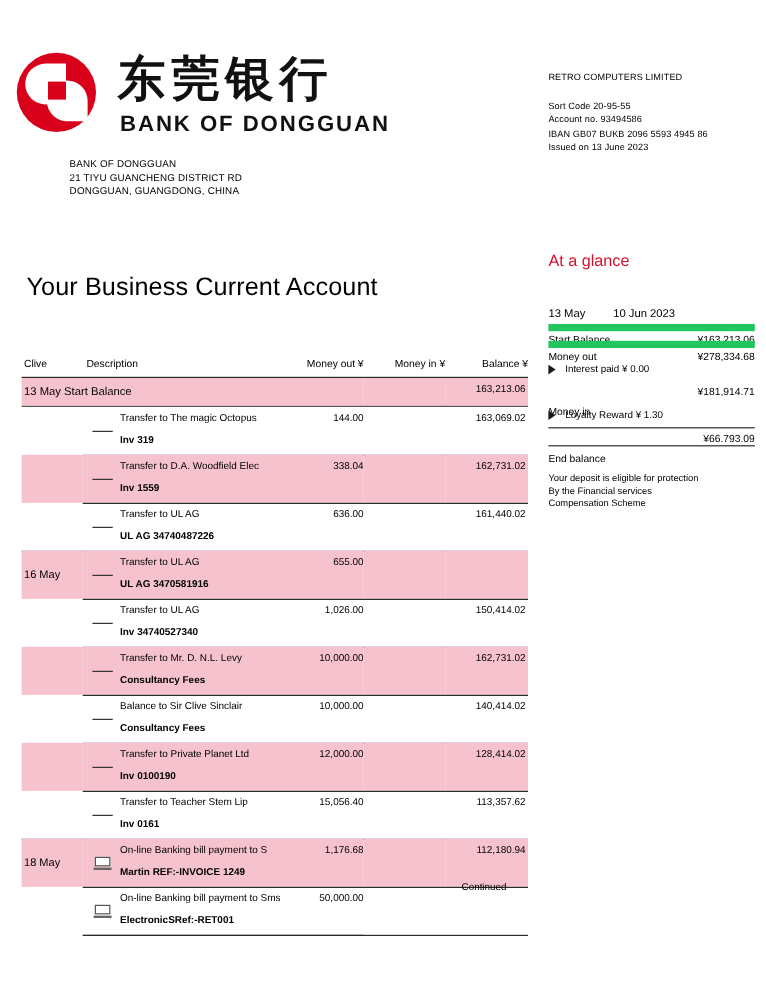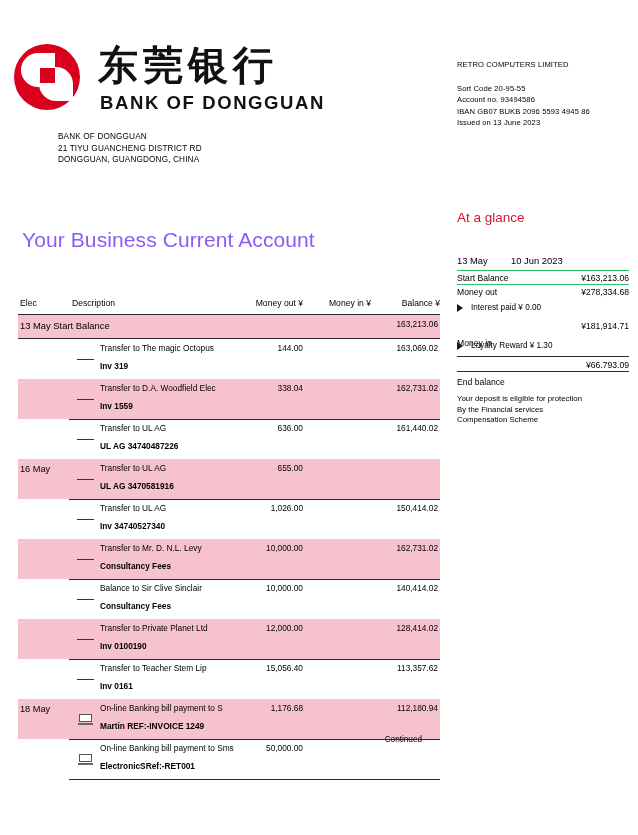--- a/index.html
+++ b/index.html
@@ -60,21 +60,21 @@
   #customer-block {
     position: absolute; left: 457px; top: 59px;
     font-size: 7.6px; line-height: 11.2px; letter-spacing: 0.1px;
   }
   #customer-block .cust-name { margin-bottom: 13px; }
   #customer-block .cust-line { white-space: nowrap; }
 
   
   #statement-title {
     position: absolute; left: 22px; top: 228px;
-    font-size: 21px; color: #8b5cf6; letter-spacing: 0.1px;
+    font-size: 21px; color: #000000; letter-spacing: 0.1px;
   }
 
   
   #txn-table {
     position: absolute; left: 18px; top: 296px;
     width: 422px;
   }
   .thead {
     position: relative; height: 18px;
     font-size: 8.6px;
@@ -86,21 +86,21 @@
   .thead .h-bal  { position: absolute; left: 358px; width: 64px; top: 2px; text-align: right; }
 
   .rowline { position: relative; width: 422px; }
   .rowline.pink .c-date,
   .rowline.pink .c-body,
   .rowline.pink .c-in,
   .rowline.pink .c-bal { background: #f5c2cd; }
 
   .rowline .c-date {
     position: absolute; left: 0; top: 0; width: 51px; height: 100%;
-    font-size: 9.2px; padding-top: 5px; padding-left: 2px;
+    font-size: 9.2px; padding-top: 15px; padding-left: 2px;
   }
   .rowline .c-body {
     position: absolute; left: 51px; top: 0; width: 234px; height: 100%;
   }
   .rowline .c-in {
     position: absolute; left: 285px; top: 0; width: 68px; height: 100%;
   }
   .rowline .c-bal {
     position: absolute; left: 353px; top: 0; width: 69px; height: 100%;
   }
@@ -173,21 +173,21 @@
   #glance .glance-title {
     font-size: 13.5px; color: #d5122b; margin-bottom: 30px;
   }
   .g-daterow {
     position: relative; height: 15px; font-size: 9.4px;
   }
   .g-daterow .d1 { position: absolute; left: 0; top: 0; }
   .g-daterow .d2 { position: absolute; left: 54px; top: 0; }
   .g-line {
     position: relative; height: 14px; font-size: 8.6px;
-    border-top: 1px solid #22c55e;
+    border-top: 6px solid #22c55e;
   }
   .g-line .lbl { position: absolute; left: 0; top: 2px; }
   .g-line .val { position: absolute; right: 0; top: 2px; white-space: nowrap; }
   .g-bullet {
     position: relative; height: 20px; font-size: 8.2px; padding-left: 14px; padding-top: 5px;
     white-space: nowrap;
   }
   .g-bullet .tri {
     position: absolute; left: 0; top: 6px;
     width: 0; height: 0;
@@ -234,21 +234,21 @@
     <div class="cust-line">IBAN GB07 BUKB 2096 5593 4945 86</div>
     <div class="cust-line">Issued on 13 June 2023</div>
   </div>
 
 </div>
 
 <div id="statement-title">Your Business Current Account</div>
 
 <div id="txn-table">
   <div class="thead">
-    <span class="h-date">Elec</span>
+    <span class="h-date">Clive</span>
     <span class="h-desc">Description</span>
     <span class="h-out">Money out ¥</span>
     <span class="h-in">Money in ¥</span>
     <span class="h-bal">Balance ¥</span>
   </div>
   <div id="rows-host">
       <div class="rowline start-row pink sep-top sep-bot">
         <div class="c-date"></div>
         <div class="c-in"></div>
         <div class="c-bal">

